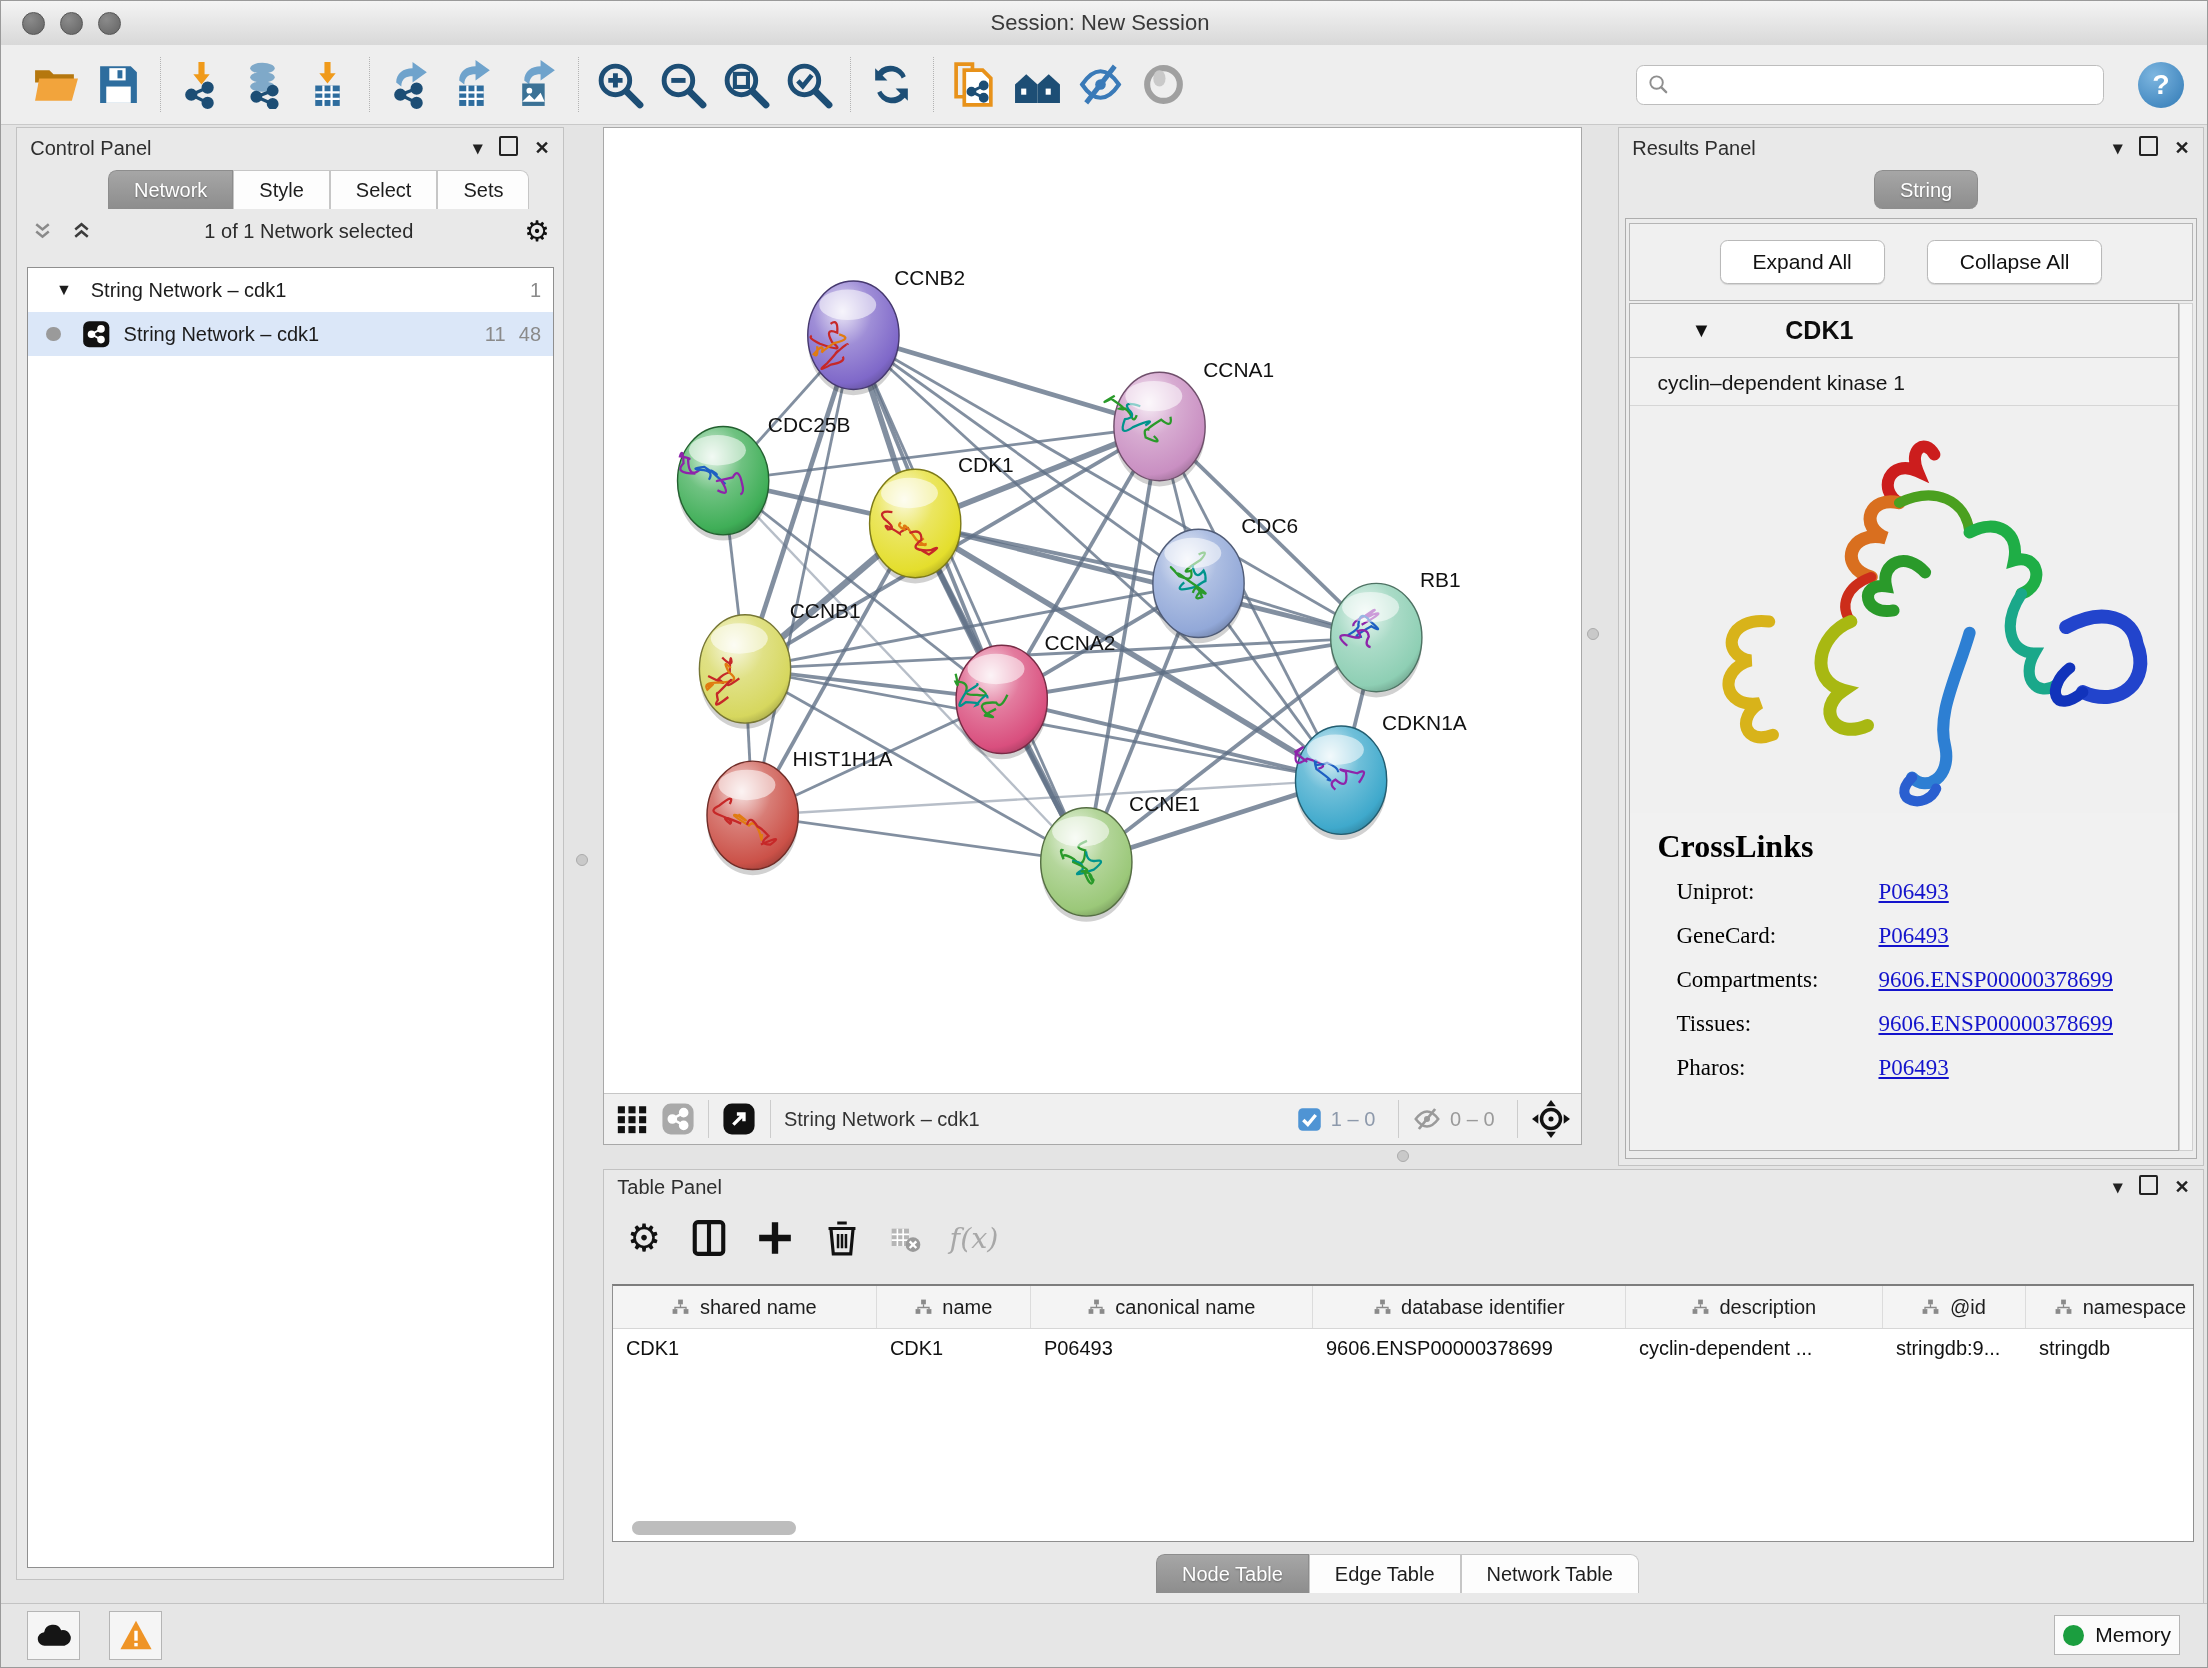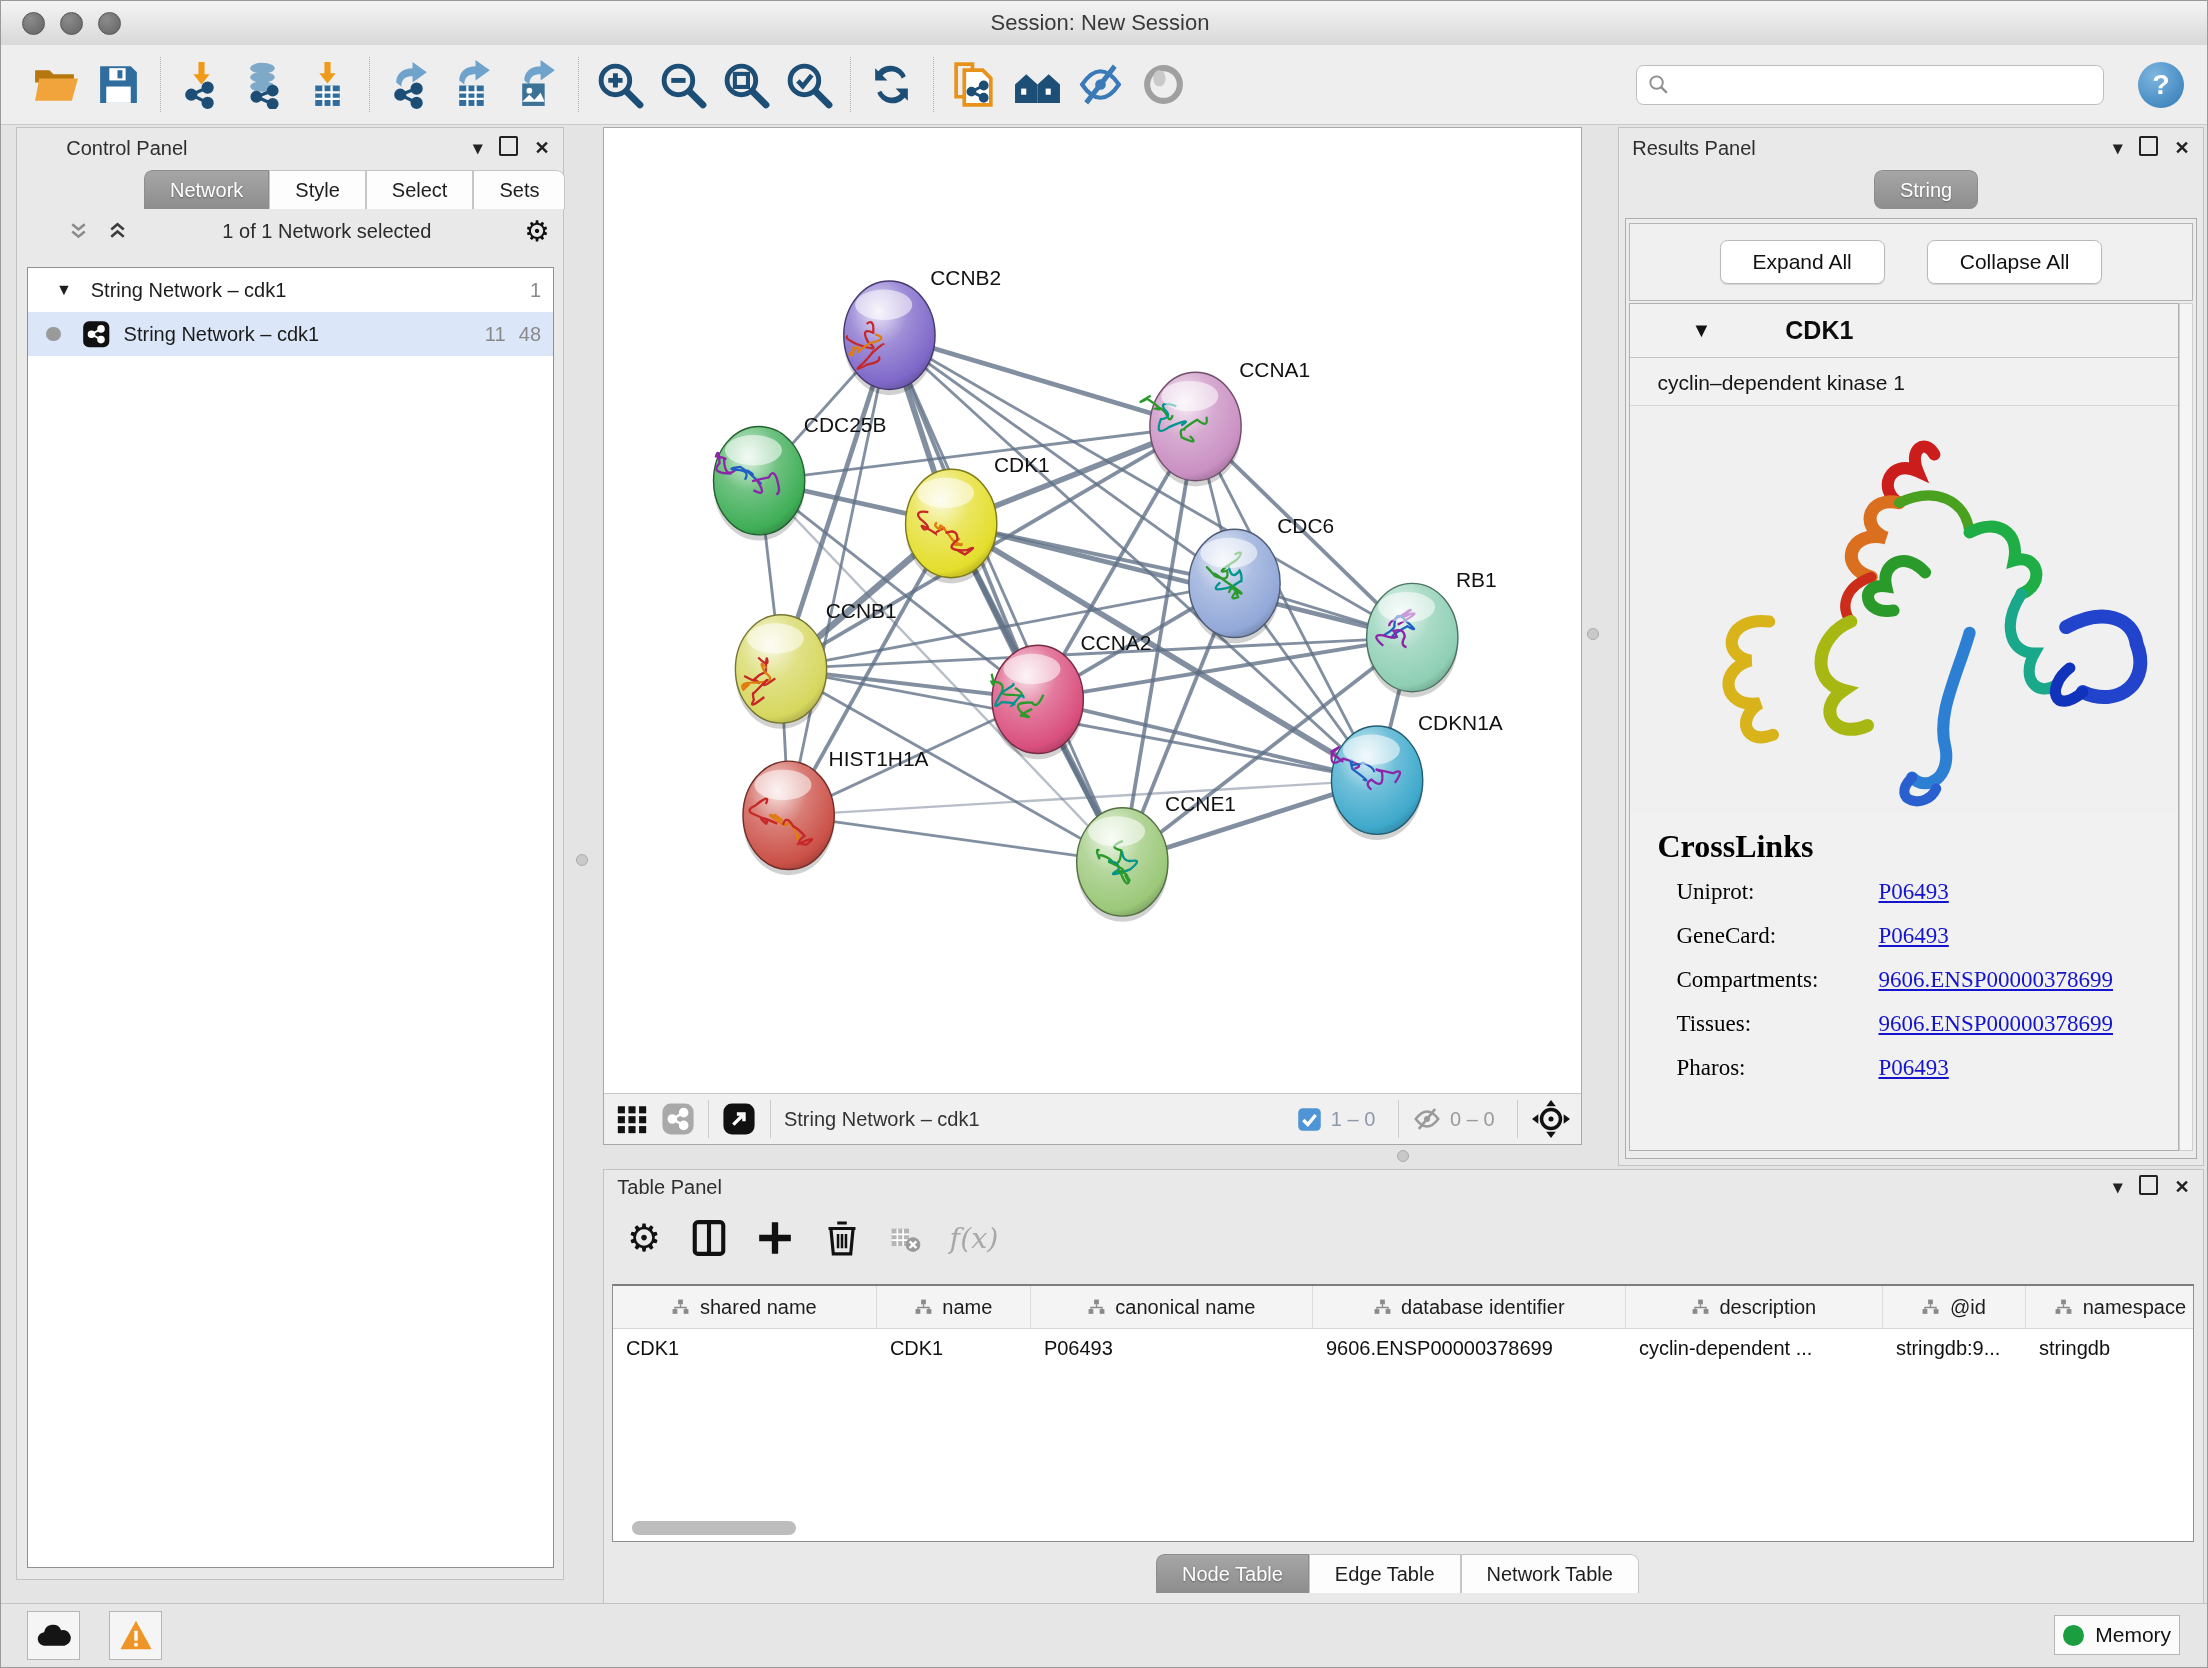--- a/index.html
+++ b/index.html
@@ -21,30 +21,30 @@
   .panelhdr{display:flex;align-items:center;font-size:20px;color:#2e2e2e;height:40px;padding:0 13.3px;}
   .panelhdr .sp{flex:1;}
   .hdrbtn{font-size:18px;color:#222;margin-left:17px;font-weight:bold;}
   .sqglyph{display:inline-block;width:14.3px;height:16px;border:2.4px solid #222;border-radius:1.9px;}
   .tabbtn{height:38px;line-height:38px;padding:0 25px;font-size:20px;background:#fdfdfd;color:#1d1d1d;border:1px solid #c6c6c6;border-bottom:none;}
   .tabbtn.first{border-radius:8.6px 0 0 0;}
   .tabbtn.last{border-radius:0 8.6px 0 0;}
   .tabbtn.active{background:linear-gradient(#a6a6a6,#8d8d8d);color:#fff;text-shadow:0 1px 1.9px rgba(0,0,0,.35);border-color:#8d8d8d;margin-left:30px;}
   .tabbtn.single{border-radius:8.6px;}
   
-  .control-panel{position:absolute;left:15px;top:126px;width:548px;height:1453px;background:#e9e9e9;border:1px solid #c2c2c2;box-sizing:border-box;padding-left:36px;}
+  .control-panel{position:absolute;left:15px;top:126px;width:548px;height:1453px;background:#e9e9e9;border:1px solid #c2c2c2;box-sizing:border-box;}
   .cp-tabs{display:flex;margin-left:61px;margin-top:1.9px;}
   .cp-subbar{display:flex;align-items:center;height:46px;padding:0 13.3px;font-size:20px;color:#2b2b2b;}
   .cp-list{position:absolute;left:9.5px;right:9.5px;top:139px;bottom:11.4px;background:#fff;border:1px solid #8f8f8f;overflow:hidden;}
   .net-row{display:flex;align-items:center;height:44px;font-size:20px;color:#1c1c1c;padding:0 11.4px;}
   .net-row.sel{background:#dbe7f8;}
   .rownum{color:#8a8a8a;margin-left:13.3px;}
   
   .network-view{position:absolute;left:602px;top:126px;width:979px;height:1018px;background:#fff;border:1px solid #a8a8a8;box-sizing:border-box;}
-  .net-canvas{position:absolute;left:0;top:0;right:0;bottom:51px;background:#fff;margin-left:36px;}
+  .net-canvas{position:absolute;left:0;top:0;right:0;bottom:51px;background:#fff;}
   .net-toolbar{position:absolute;left:0;right:0;bottom:0;height:51px;background:#f0f0f0;border-top:1px solid #c6c6c6;display:flex;align-items:center;padding:0 11.4px;box-sizing:border-box;font-size:20px;color:#333;}
   .ntsep{width:0;height:38px;border-left:1px solid #cccccc;margin:0 13.3px;}
   .ntcount{color:#8d99ab;margin:0 9.5px 0 7.6px;}
   .ntcount.gray{color:#9a9a9a;}
   
   .results-panel{position:absolute;left:1617px;top:126px;width:586px;height:1039px;background:#e9e9e9;border:1px solid #c2c2c2;box-sizing:border-box;}
   .rp-tabwrap{display:flex;justify-content:center;margin-top:1.9px;}
   .rp-outer{position:absolute;left:5.7px;right:5.7px;top:90px;bottom:5.7px;border:1px solid #adadad;background:#ececec;}
   .rp-btnbox{position:absolute;left:3.8px;right:3.8px;top:3.8px;height:76px;border:1px solid #b5b5b5;background:#f0f0f0;display:flex;align-items:center;justify-content:center;gap:42px;}
   .rp-btn{height:42px;line-height:42px;padding:0 32px;background:#fff;border:1px solid #b9b9b9;border-radius:7.6px;font-size:21px;color:#111;box-shadow:0 1px 1px rgba(0,0,0,.12);}

